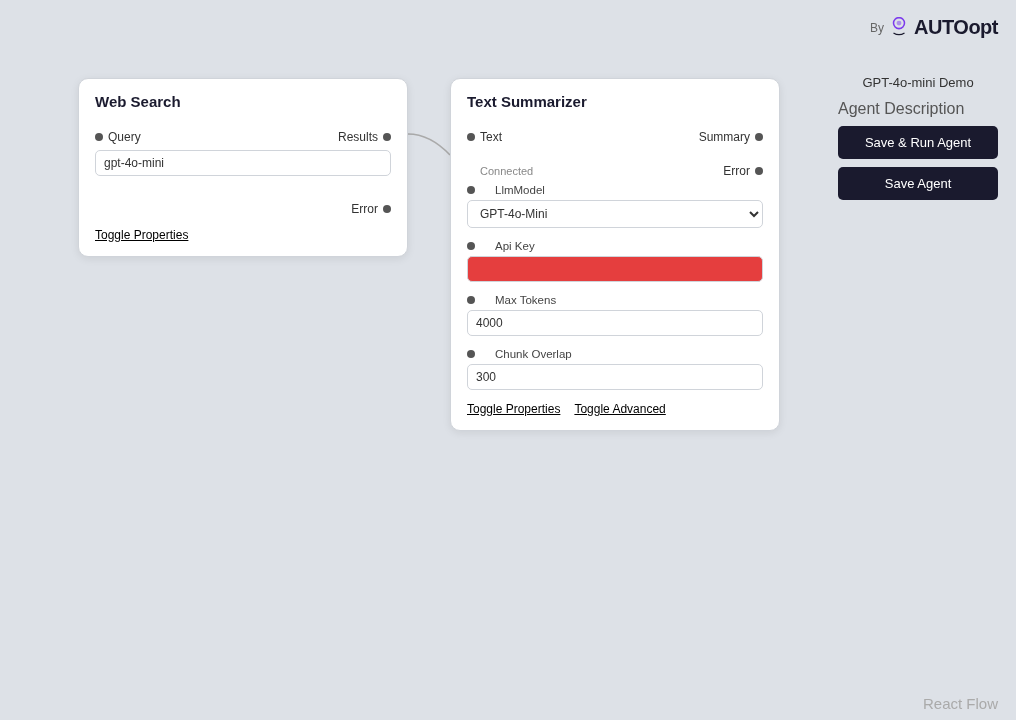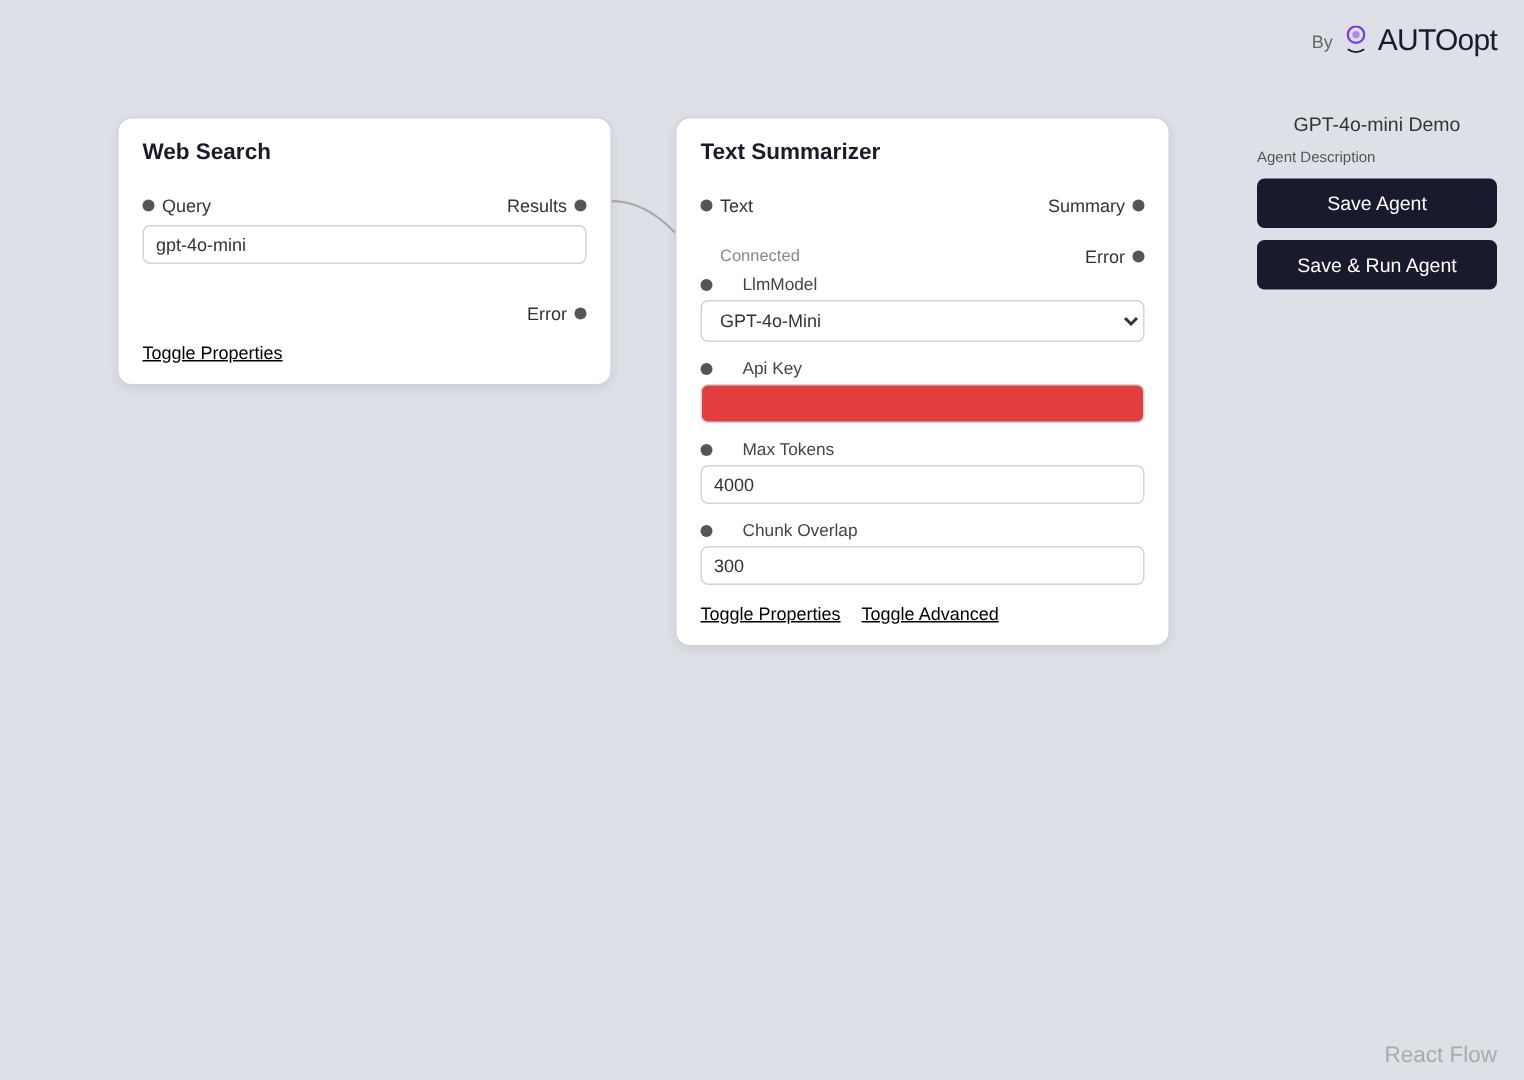--- a/index.html
+++ b/index.html
@@ -23,21 +23,21 @@
       align-items: center;
       gap: 4px;
       justify-content: flex-end;
     }
     .logo-by {
       font-size: 12px;
       color: #666;
     }
     .logo-text {
       font-size: 20px;
-      font-weight: 400;
+      font-weight: 700;
       color: #1a1a2e;
       letter-spacing: -0.5px;
     }
     .logo-icon {
       width: 22px;
       height: 22px;
     }
 
     
     .right-panel {
@@ -49,21 +49,21 @@
       flex-direction: column;
       gap: 8px;
     }
     .agent-title {
       font-size: 13px;
       font-weight: 500;
       color: #333;
       text-align: center;
     }
     .agent-desc-label {
-      font-size: 10px;
+      font-size: 16px;
       color: #555;
       margin-top: 2px;
     }
     .btn-dark {
       background: #1a1a2e;
       color: #fff;
       border: none;
       border-radius: 5px;
       padding: 9px 14px;
       font-size: 13px;
@@ -244,22 +244,22 @@
     <circle cx="18" cy="10" r="9" stroke="#7c3aed" stroke-width="2.5" fill="none"></circle>
     <circle cx="18" cy="10" r="4" fill="#7c3aed" opacity="0.5"></circle>
     <path d="M9 26 Q18 32 27 26" stroke="#1a1a2e" stroke-width="2" fill="none"></path>
   </svg>
   <span class="logo-text">AUTOopt</span>
 </div>
 
 <div class="right-panel">
   <div class="agent-title">GPT-4o-mini Demo</div>
   <div class="agent-desc-label">Agent Description</div>
+  <button class="btn-dark">Save &amp; Run Agent</button>
   <button class="btn-dark">Save Agent</button>
-  <button class="btn-dark">Save &amp; Run Agent</button>
 </div>
 
 <div class="canvas">
 
   <svg class="connection-svg">
     <path d="M408 134 Q430 134 450 155" stroke="#aaa" stroke-width="1.5" fill="none"></path>
   </svg>
 
   <div class="node-card web-search-node">
     <div class="node-title">Web Search</div>

